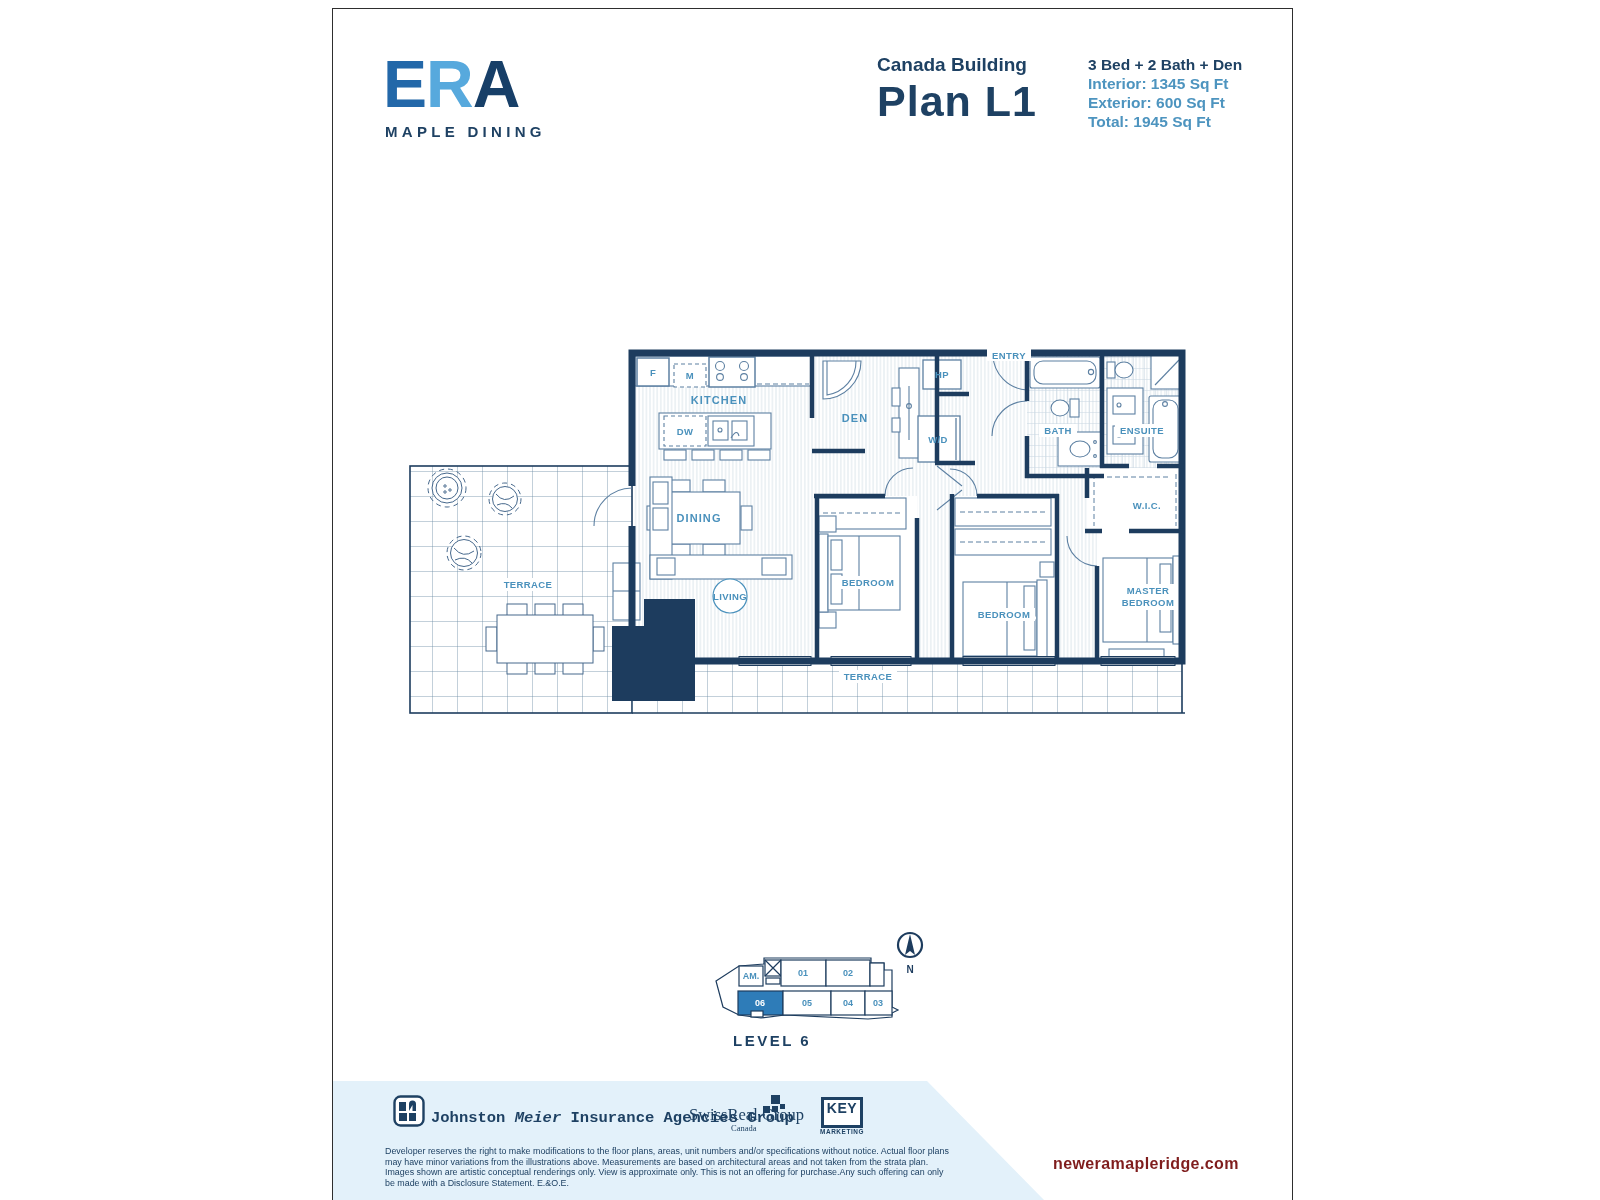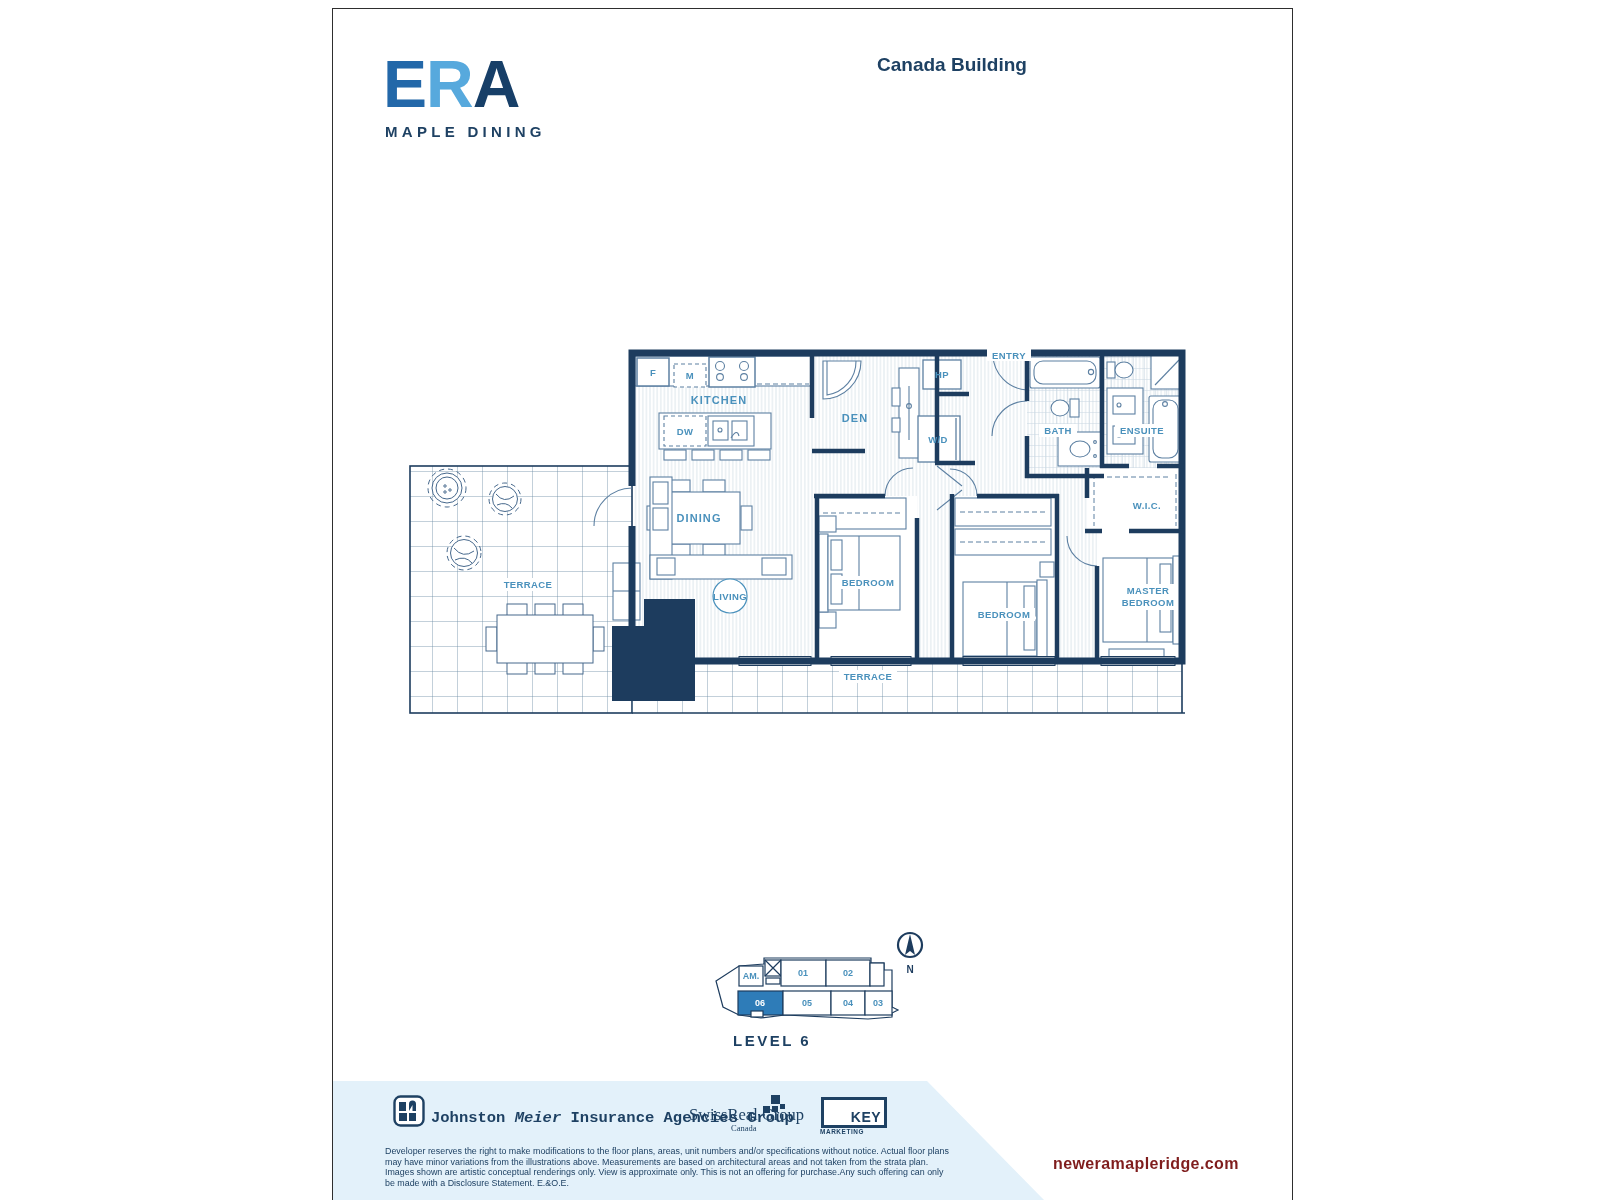--- a/index.html
+++ b/index.html
@@ -29,39 +29,46 @@
          font-size:15px;letter-spacing:2.5px;color:#1e4163;}
 
   
   .band{left:0;top:1072px;width:712px;height:120px;background:#e3f1fa;
         clip-path:polygon(0 0,594px 0,712px 120px,0 120px);}
   .jm-text{left:98px;top:1100px;font-weight:700;font-size:15.5px;color:#1e4163;font-family:Liberation Mono, monospace;}
   .jm-text .it{font-style:italic;}
   .swiss{left:356px;top:1096px;font-family:"Liberation Serif",serif;font-size:16.5px;color:#1e4163;}
   .swiss-sub{left:398px;top:1114px;font-family:Liberation Serif, serif;font-size:8.5px;color:#1e4163;}
   .keybox{left:488px;top:1088px;width:36px;height:25px;border:3px solid #1e4163;background:#fff;
-          display:flex;align-items:flex-end;justify-content:center;font-weight:700;font-size:14px;
-          letter-spacing:.5px;color:#1e4163;padding-left:24px;}
+          display:flex;align-items:flex-start;justify-content:center;font-weight:700;font-size:14px;
+          letter-spacing:.5px;color:#1e4163;}
   .keysub{left:487px;top:1119px;width:44px;text-align:center;font-weight:700;font-size:6.4px;
           letter-spacing:.6px;color:#1e4163;}
   .disclaimer{left:52px;top:1137px;width:566px;font-size:8.9px;line-height:10.5px;color:#1e4163;font-weight:400;}
   .website{left:720px;top:1146px;font-weight:700;font-size:16px;color:#7f1d1d;letter-spacing:.4px;}
 </style>
 </head>
 <body>
 
 <div class="stage">
   <div class="page">
 
     <div class="abs era">
       <span class="e">E</span><span class="r">R</span><span class="a">A</span>
     </div>
     <div class="abs era-sub">MAPLE DINING</div>
 
     <div class="abs building">Canada Building</div>
+    <div class="abs plan-name">Plan L1</div>
+    <div class="abs specs">
+      <div class="dark">3 Bed + 2 Bath + Den</div>
+      <div>Interior: 1345 Sq Ft</div>
+      <div>Exterior: 600 Sq Ft</div>
+      <div>Total: 1945 Sq Ft</div>
+    </div>
 
     <svg class="abs" style="left:74px;top:337px" width="780" height="370" viewBox="0 0 780 370">
       <defs>
         <pattern id="hatch" width="3.6" height="12" patternUnits="userSpaceOnUse">
           <line x1="1.8" y1="0" x2="1.8" y2="12" stroke="#dde5ec" stroke-width="1"></line>
         </pattern>
         <pattern id="tile" width="11" height="11" patternUnits="userSpaceOnUse">
           <path d="M11,0 H0 V11" fill="none" stroke="#c7d6e1" stroke-width="1"></path>
         </pattern>
         <pattern id="grid" width="25" height="25" patternUnits="userSpaceOnUse">

